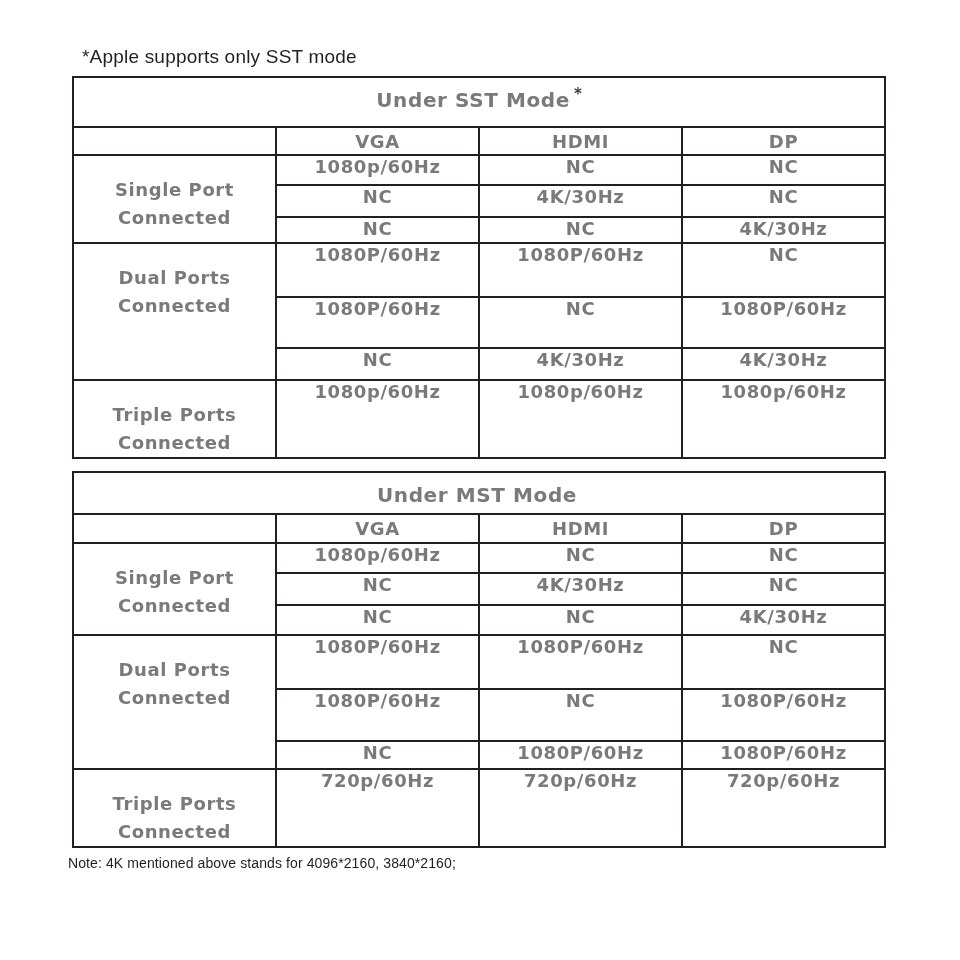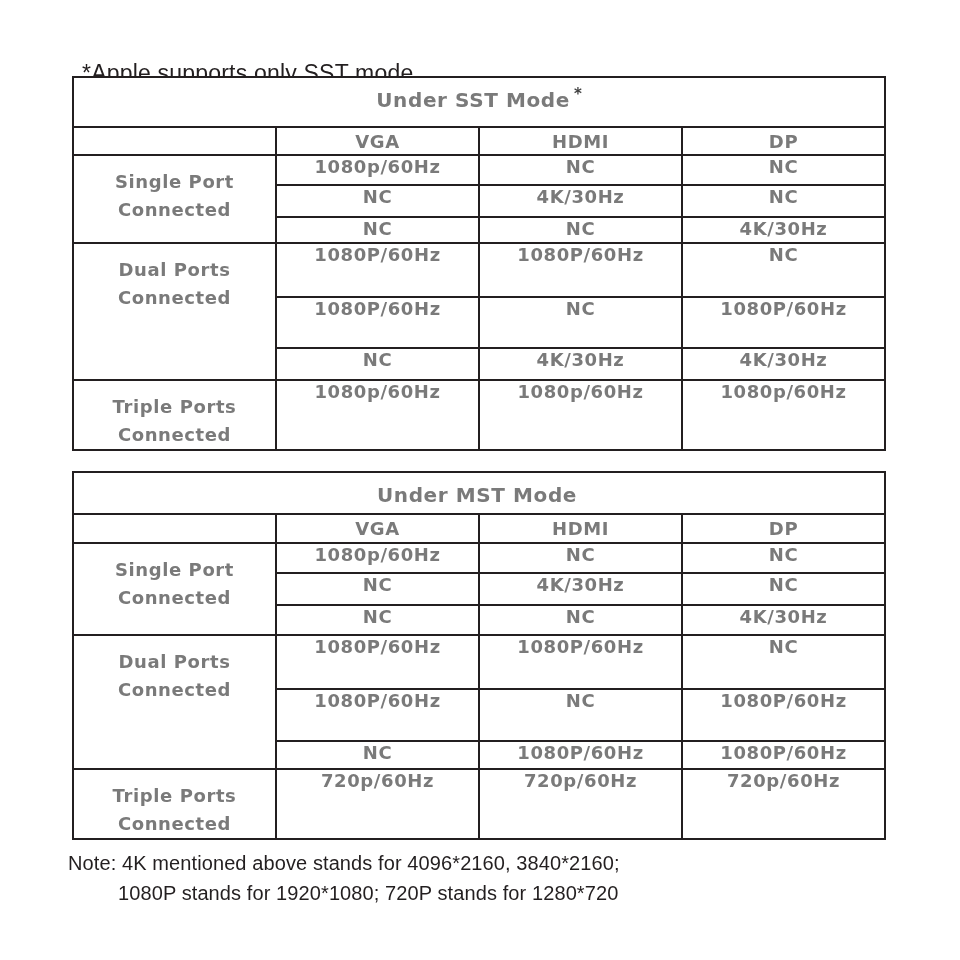--- a/index.html
+++ b/index.html
@@ -1,22 +1,22 @@
 <!DOCTYPE html>
 <html><head>
 <meta charset="utf-8">
 <style>
   * { margin: 0; padding: 0; box-sizing: border-box; }
   html, body { width: 960px; height: 960px; background: #ffffff; overflow: hidden; }
   body { position: relative; font-family: "Liberation Sans", sans-serif; }
 
   .top-note {
     position: absolute;
-    left: 82px; top: 60px;
-    font-size: 23px;
+    left: 82px; top: 46px;
+    font-size: 19px;
     color: #231f20;
     letter-spacing: 0.2px;
     text-align: center;
   }
 
   table.mode-table {
     position: absolute;
     left: 72px;
     width: 812px;
     border-collapse: collapse;
@@ -50,35 +50,35 @@
   }
   td.t-head {
     text-align: center;
     vertical-align: middle;
     font-size: 18px;
     margin-top: 18px;
   }
   td.t-label {
     text-align: center;
     vertical-align: top;
-    padding-top: 12px;
+    padding-top: 20px;
     font-size: 18px;
     line-height: 28px;
   }
   td.t-val {
     text-align: center;
     vertical-align: top;
     font-size: 18px;
     line-height: 21px;
   }
 
   .footnote {
     position: absolute;
     left: 68px; top: 848px;
-    font-size: 20px;
+    font-size: 14px;
     color: #231f20;
     line-height: 30px;
     letter-spacing: 0.1px;
   }
   .footnote .fn-line2 { padding-left: 50px; }
 </style>
 </head>
 <body>
 
 <div class="top-note">*Apple supports only SST mode</div>
@@ -212,14 +212,13 @@
     </td>
     <td class="t-val">720p/60Hz</td>
     <td class="t-val">720p/60Hz</td>
     <td class="t-val">720p/60Hz</td>
   </tr>
 </tbody>
   </table>
 
 <div class="footnote">
   <div class="fn-line1">Note: 4K mentioned above stands for 4096*2160, 3840*2160;</div>
-  <div class="fn-line2">1080P stands for 1920*1080; 720P stands for 1280*720</div>
 </div>
 
 </body></html>

